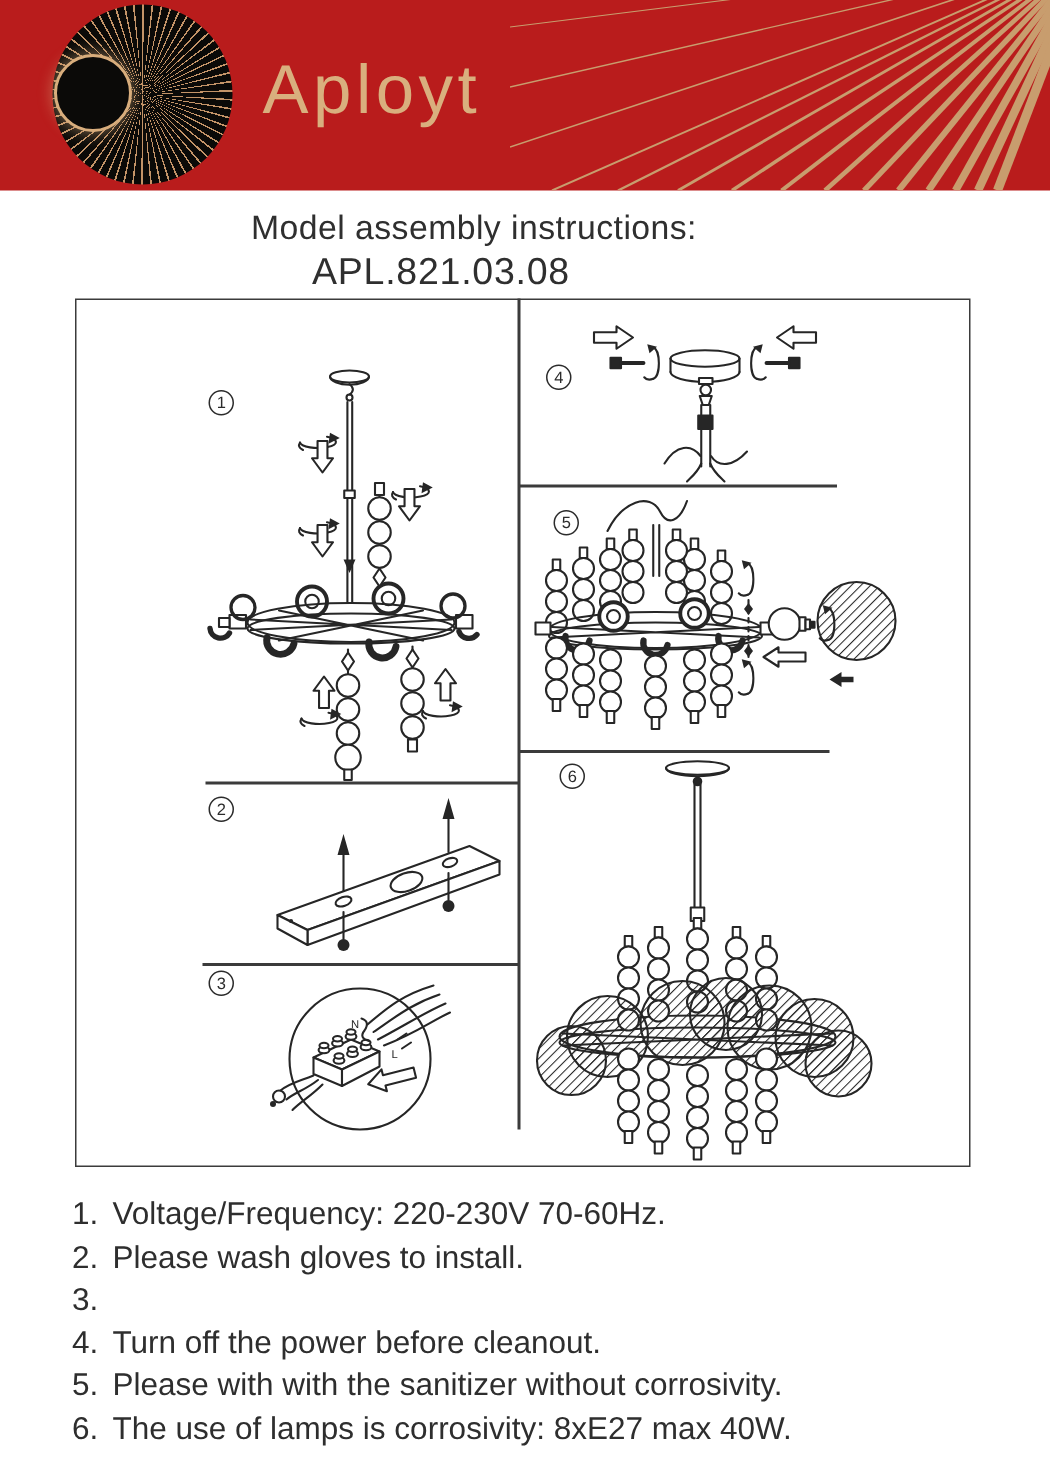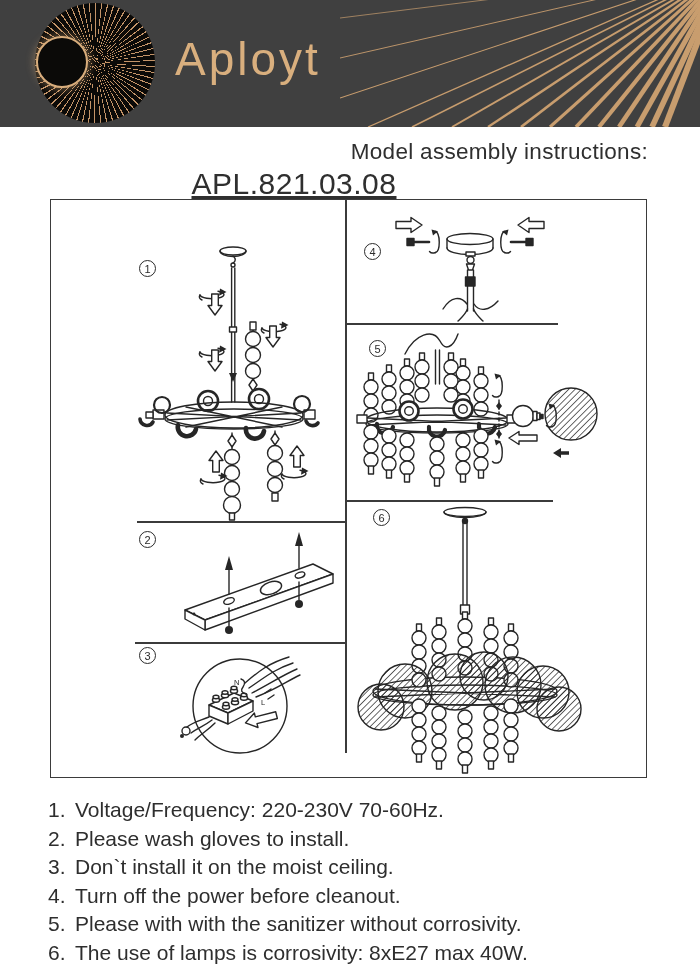--- a/index.html
+++ b/index.html
@@ -1,33 +1,33 @@
 <!DOCTYPE html>
 <html><head>
 <meta charset="utf-8">
 <style>
   html,body{margin:0;padding:0;background:#ffffff;}
   body{width:700px;height:972px;position:relative;overflow:hidden;
        font-family:"Liberation Sans",sans-serif;color:#2d2d2d;}
 
   
-  .header{position:absolute;left:0;top:0;width:700px;height:127px;background:#404040;overflow:hidden;}
+  .header{position:absolute;left:0;top:0;width:700px;height:127px;background:#b91c1c;overflow:hidden;}
   .burst{position:absolute;left:35px;top:3px;width:120px;height:120px;border-radius:50%;
          background:repeating-conic-gradient(#c49468 0deg 1.1deg,#0b0a08 1.1deg 5.8deg);}
   .burst-core{position:absolute;left:36px;top:36px;width:48px;height:48px;border-radius:50%;
          background:#0b0a08;border:2px solid #d8ad7c;box-shadow:0 0 9px 2px rgba(216,173,124,.45);}
   .brand{position:absolute;left:175px;top:32px;font-size:46px;letter-spacing:3px;
          color:#d9af7e;font-weight:normal;}
   .rays{position:absolute;right:0;top:0;}
 
   
-  .pg-title{position:absolute;left:0;top:139px;width:632px;text-align:right;
-            font-size:22.5px;color:#2f2f2f;letter-spacing:.3px;margin-left:16px;}
+  .pg-title{position:absolute;left:0;top:139px;width:632px;text-align:center;
+            font-size:22.5px;color:#2f2f2f;letter-spacing:.3px;}
   .pg-model{position:absolute;left:0;top:167px;width:588px;text-align:center;
-            font-size:30px;color:#2f2f2f;letter-spacing:.5px;text-decoration:underline;}
+            font-size:25px;color:#2f2f2f;letter-spacing:.5px;}
 
   
   .box{position:absolute;left:50px;top:199px;width:595px;height:577px;border:1.6px solid #3b3b3b;}
   .divider{position:absolute;background:#3b3b3b;}
   .badge{position:absolute;width:17px;height:17px;border:1.6px solid #2b2b2b;border-radius:50%;
          display:flex;align-items:center;justify-content:center;font-size:11px;color:#2b2b2b;
          background:#fff;box-sizing:border-box;}
   svg.diagram{position:absolute;}
   svg.diagram *{vector-effect:non-scaling-stroke;}
   svg.diagram path,svg.diagram circle,svg.diagram ellipse,svg.diagram line,
@@ -434,21 +434,20 @@
   <div class="row">
     <span class="num">1.</span>
     <span>Voltage/Frequency: 220-230V 70-60Hz.</span>
   </div>
   <div class="row">
     <span class="num">2.</span>
     <span>Please wash gloves to install.</span>
   </div>
   <div class="row">
     <span class="num">3.</span>
-    <span>Don`t install it on the moist ceiling.</span>
   </div>
   <div class="row">
     <span class="num">4.</span>
     <span>Turn off the power before cleanout.</span>
   </div>
   <div class="row">
     <span class="num">5.</span>
     <span>Please with with the sanitizer without corrosivity.</span>
   </div>
   <div class="row">

